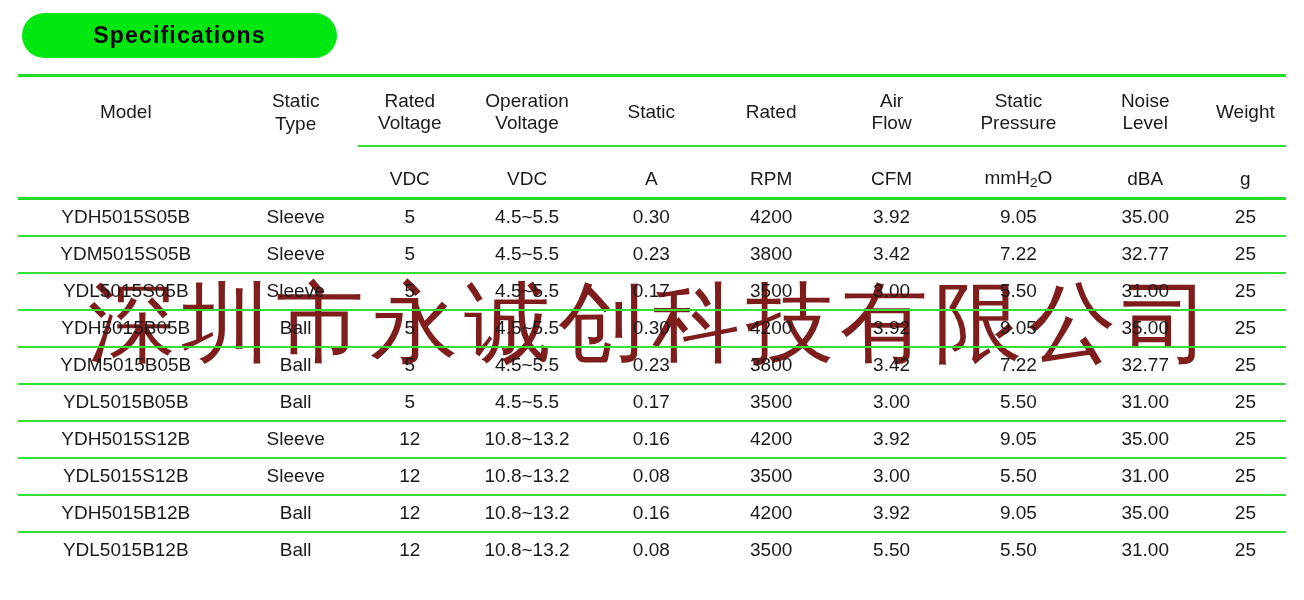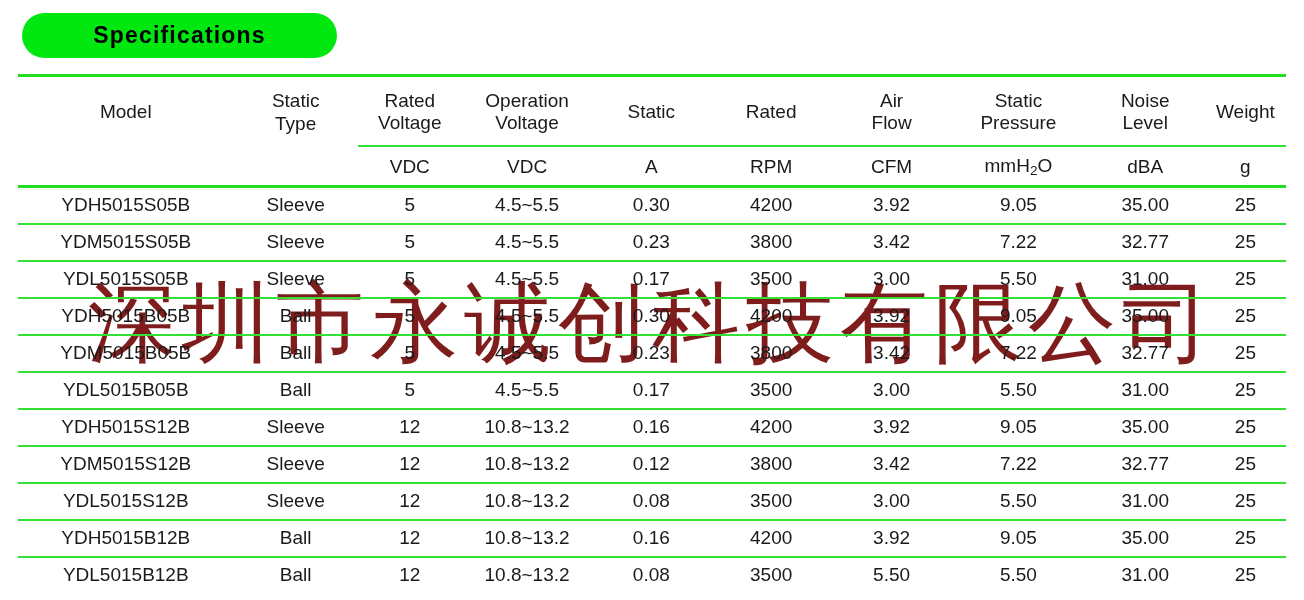--- a/index.html
+++ b/index.html
@@ -91,21 +91,21 @@
     text-align: center;
     vertical-align: middle;
     padding: 6px 2px 4px;
     line-height: 1.16;
     height: 58px;
   }
   
   tr.head-units td {
     font-size: 19px;
     text-align: center;
-    padding: 7px 2px 5px;
+    padding: 19px 2px 5px;
     height: 26px;
     line-height: 1.1;
   }
   tr.head-units td.unit-cell {
     border-top: 2px solid #33e033;
   }
   tr.head-units td.no-rule {
     border-top: none;
   }
   .units-underline td {
@@ -301,32 +301,20 @@
           <td>12</td>
           <td>10.8~13.2</td>
           <td>0.16</td>
           <td>4200</td>
           <td>3.92</td>
           <td>9.05</td>
           <td>35.00</td>
           <td>25</td>
         </tr>
         <tr class="data-row">
-          <td class="col-model">YDM5015S12B</td>
-          <td>Sleeve</td>
-          <td>12</td>
-          <td>10.8~13.2</td>
-          <td>0.12</td>
-          <td>3800</td>
-          <td>3.42</td>
-          <td>7.22</td>
-          <td>32.77</td>
-          <td>25</td>
-        </tr>
-        <tr class="data-row">
           <td class="col-model">YDL5015S12B</td>
           <td>Sleeve</td>
           <td>12</td>
           <td>10.8~13.2</td>
           <td>0.08</td>
           <td>3500</td>
           <td>3.00</td>
           <td>5.50</td>
           <td>31.00</td>
           <td>25</td>

